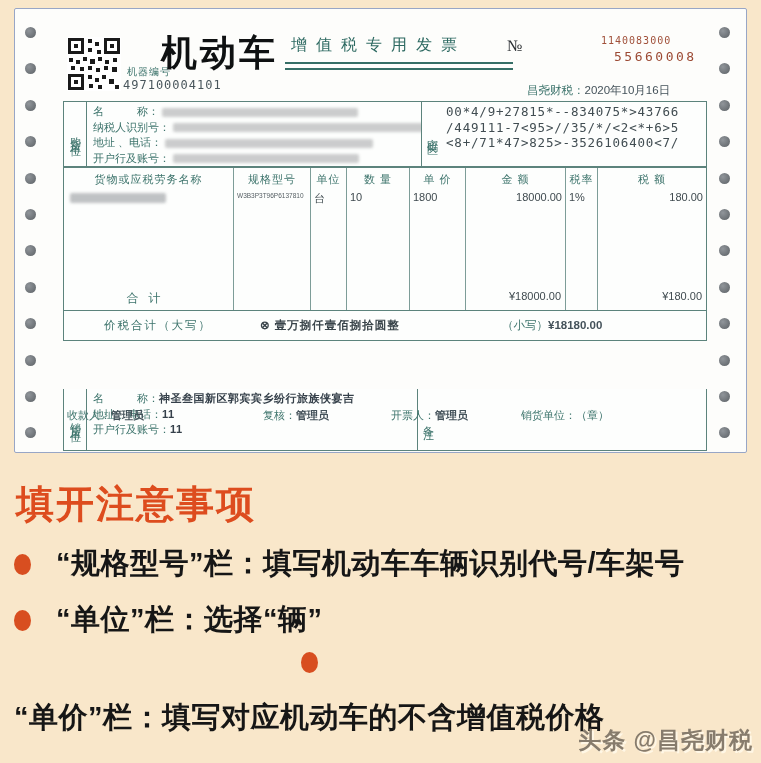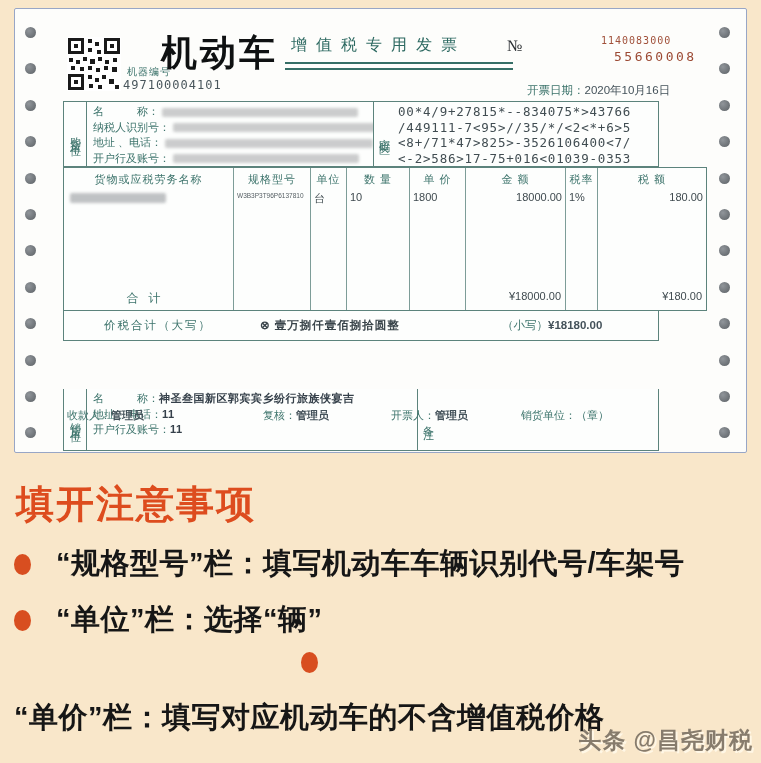--- a/index.html
+++ b/index.html
@@ -17,21 +17,21 @@
   .title-sub{position:absolute;left:276px;top:26px;font-size:16px;color:#2e6a62;letter-spacing:9px;font-family:"Liberation Serif",serif;white-space:nowrap;}
   .sub-underline{position:absolute;left:270px;top:53px;width:228px;height:4px;border-top:2px solid #356e66;border-bottom:2px solid #356e66;}
   .numero{position:absolute;left:492px;top:28px;font-size:16px;color:#2b2f33;font-family:"Liberation Serif",serif;}
   .code-top{position:absolute;left:586px;top:26px;font-size:10px;color:#a0503a;letter-spacing:1px;font-family:"DejaVu Sans Mono",monospace;}
   .code-bottom{position:absolute;left:599px;top:40px;font-size:13px;color:#9c4a34;letter-spacing:2.5px;font-family:"DejaVu Sans Mono",monospace;}
   .date-row{position:absolute;left:512px;top:74px;font-size:11.5px;white-space:nowrap;}
   .t-label{color:#3c736b;}
   .t-value{color:#44525a;}
 
   
-  .box{position:absolute;left:48px;width:596px;border:1px solid #5c837c;box-sizing:border-box;display:flex;background:#fdfefd;}
+  .box{position:absolute;left:48px;width:644px;border:1px solid #5c837c;box-sizing:border-box;display:flex;background:#fdfefd;}
   .side-cell{width:22px;border-right:1px solid #5c837c;display:flex;align-items:center;justify-content:center;}
   .vtext{writing-mode:vertical-rl;text-orientation:upright;font-size:11px;color:#3c736b;letter-spacing:3px;}
   .buyer-box{top:92px;height:66px;}
   .info-rows{flex:1;padding:2px 6px;overflow:hidden;}
   .info-row{height:15.5px;line-height:15.5px;font-size:11px;white-space:nowrap;}
   .info-row .lab{color:#3c736b;}
   .redact{display:inline-block;vertical-align:middle;height:9px;border-radius:2px;background:#c6c7c8;filter:blur(1.6px);opacity:.9;margin-left:3px;}
   .pwd-side{width:20px;border-left:1px solid #5c837c;border-right:none;display:flex;align-items:center;justify-content:center;}
   .pwd-content{width:256px;padding:2px 4px;font-family:"DejaVu Sans Mono",monospace;font-size:12.5px;line-height:15.5px;color:#414d52;letter-spacing:.8px;white-space:nowrap;}
 
@@ -120,41 +120,40 @@
   <div class="machine-label">机器编号</div>
   <div class="machine-no">497100004101</div>
 
   <div class="title-main">机动车</div>
   <div class="title-sub">增值税专用发票</div>
   <div class="sub-underline"></div>
   <div class="numero">№</div>
   <div class="code-top">1140083000</div>
   <div class="code-bottom">55660008</div>
   <div class="date-row">
-    <span class="t-label">开票日期：</span><span class="t-value">2020年10月16日</span>
+    <span class="t-label">昌尧财税：</span><span class="t-value">2020年10月16日</span>
   </div>
 
   <div class="box buyer-box">
     <div class="side-cell">
       <span class="vtext">购货单位</span>
     </div>
     <div class="info-rows">
       <div class="info-row"><span class="lab">名　　　称：</span><span class="redact" style="width:196px"></span></div>
       <div class="info-row"><span class="lab">纳税人识别号：</span><span class="redact" style="width:272px"></span></div>
       <div class="info-row"><span class="lab">地址 、电话：</span><span class="redact" style="width:208px"></span></div>
       <div class="info-row"><span class="lab">开户行及账号：</span><span class="redact" style="width:186px"></span></div>
     </div>
     <div class="side-cell pwd-side">
       <span class="vtext">密码区</span>
     </div>
     <div class="pwd-content">
       <div>00*4/9+27815*--834075*&gt;43766</div>
       <div>/449111-7&lt;95&gt;//35/*/&lt;2&lt;*+6&gt;5</div>
       <div>&lt;8+/71*47&gt;825&gt;-3526106400&lt;7/</div>
-      <div>&lt;-2&gt;586&gt;17-75+016&lt;01039-0353</div>
     </div>
   </div>
 
   <div class="tbl">
 
     <div class="tc th">货物或应税劳务名称</div>
     <div class="tc th">规格型号</div>
     <div class="tc th">单位</div>
     <div class="tc th">数 量</div>
     <div class="tc th">单 价</div>

